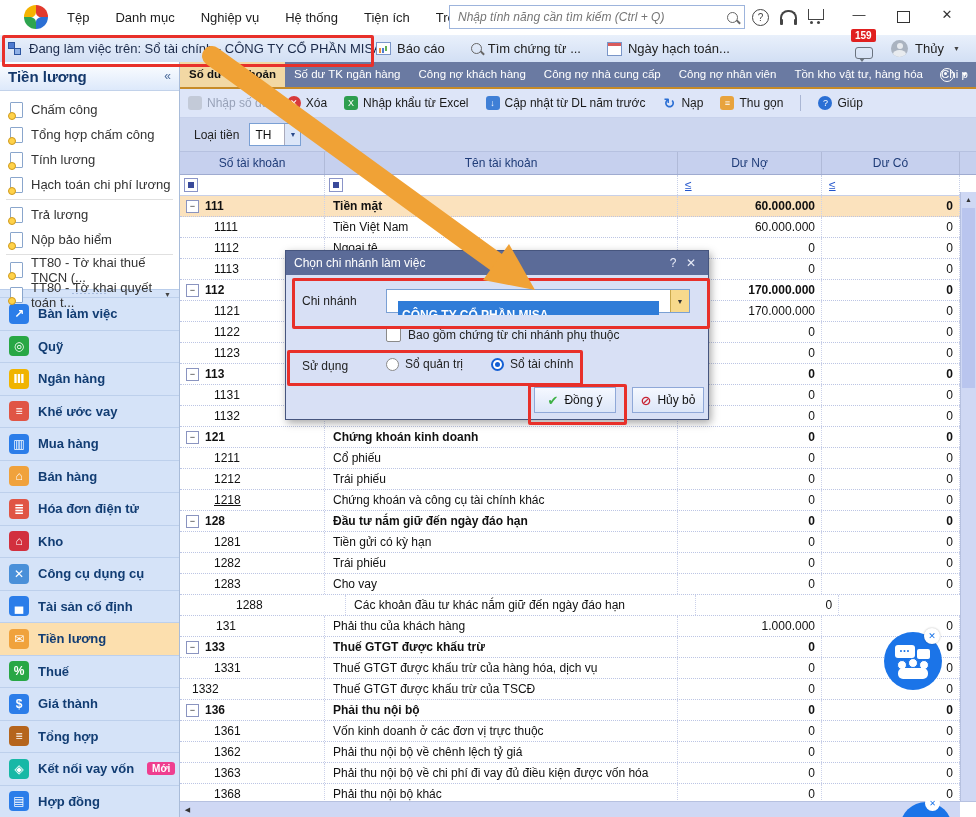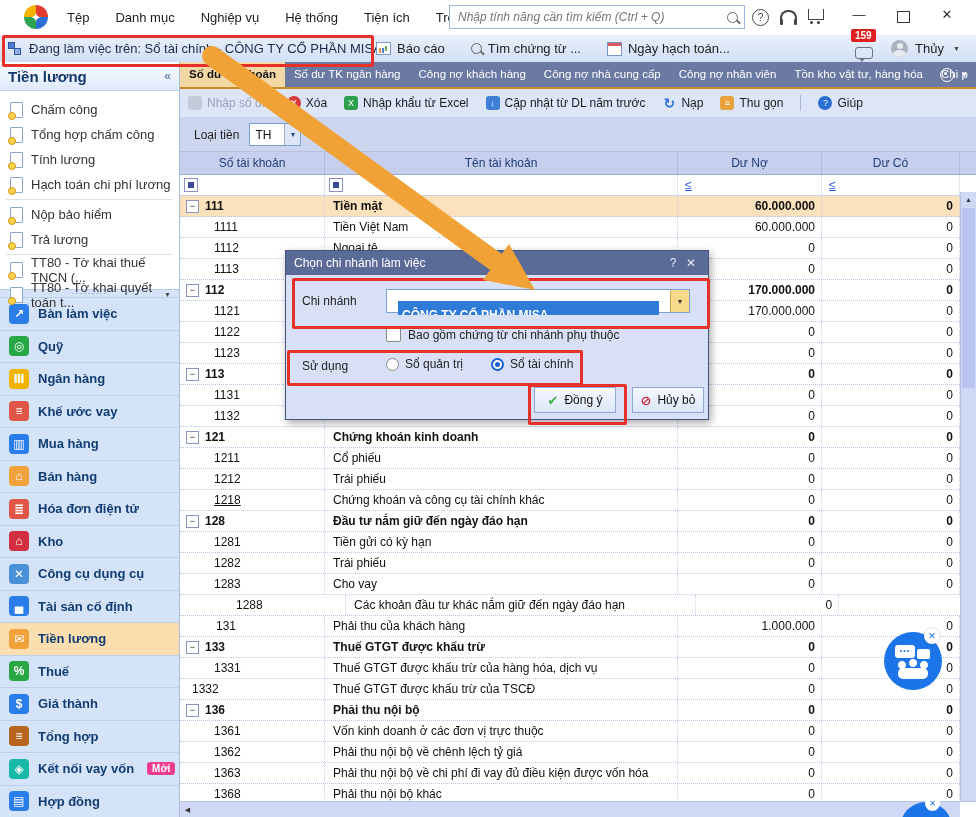--- a/index.html
+++ b/index.html
@@ -249,25 +249,25 @@
         <span class="pagei"></span>
         <span>Tính lương</span>
       </div>
       <div class="task">
         <span class="pagei"></span>
         <span>Hạch toán chi phí lương</span>
       </div>
       <div class="task-div"></div>
       <div class="task">
         <span class="pagei"></span>
-        <span>Nộp bảo hiểm</span>
+        <span>Trả lương</span>
       </div>
       <div class="task">
         <span class="pagei"></span>
-        <span>Trả lương</span>
+        <span>Nộp bảo hiểm</span>
       </div>
       <div class="task-div"></div>
       <div class="task">
         <span class="pagei"></span>
         <span>TT80 - Tờ khai thuế TNCN (...</span>
       </div>
       <div class="task">
         <span class="pagei"></span>
         <span>TT80 - Tờ khai quyết toán t...</span>
         <span class="task-caret">▼</span>

